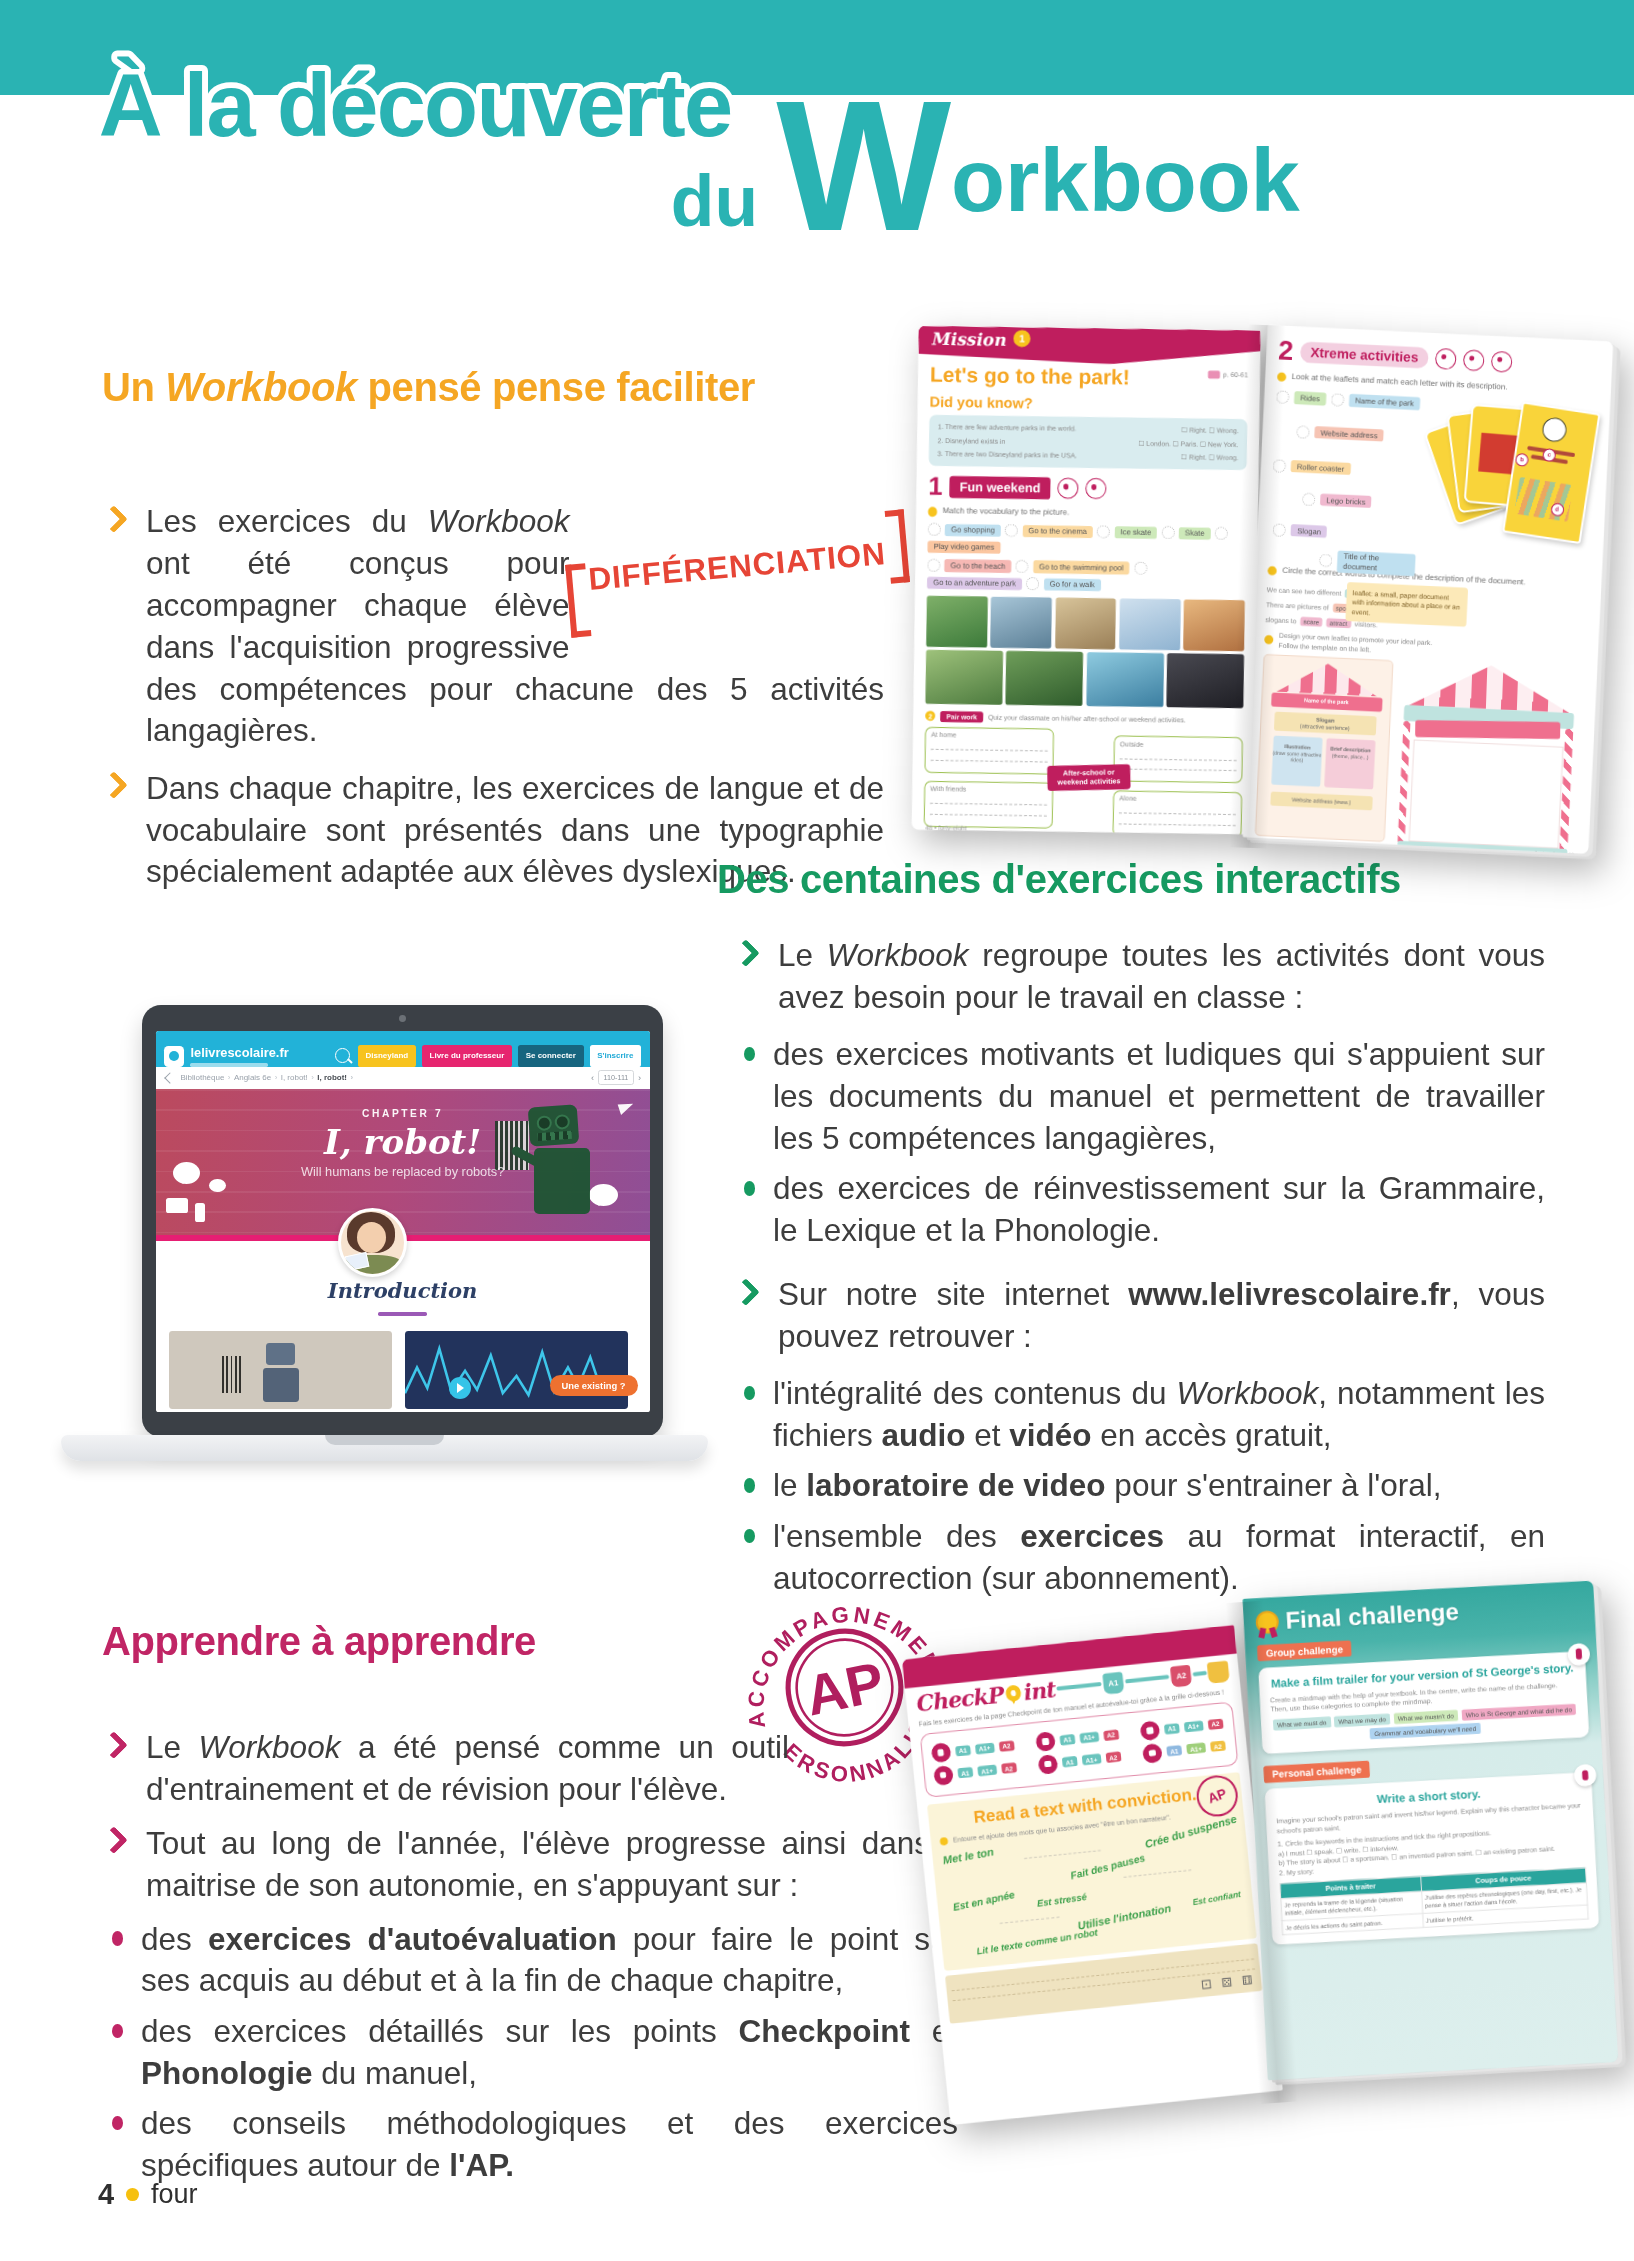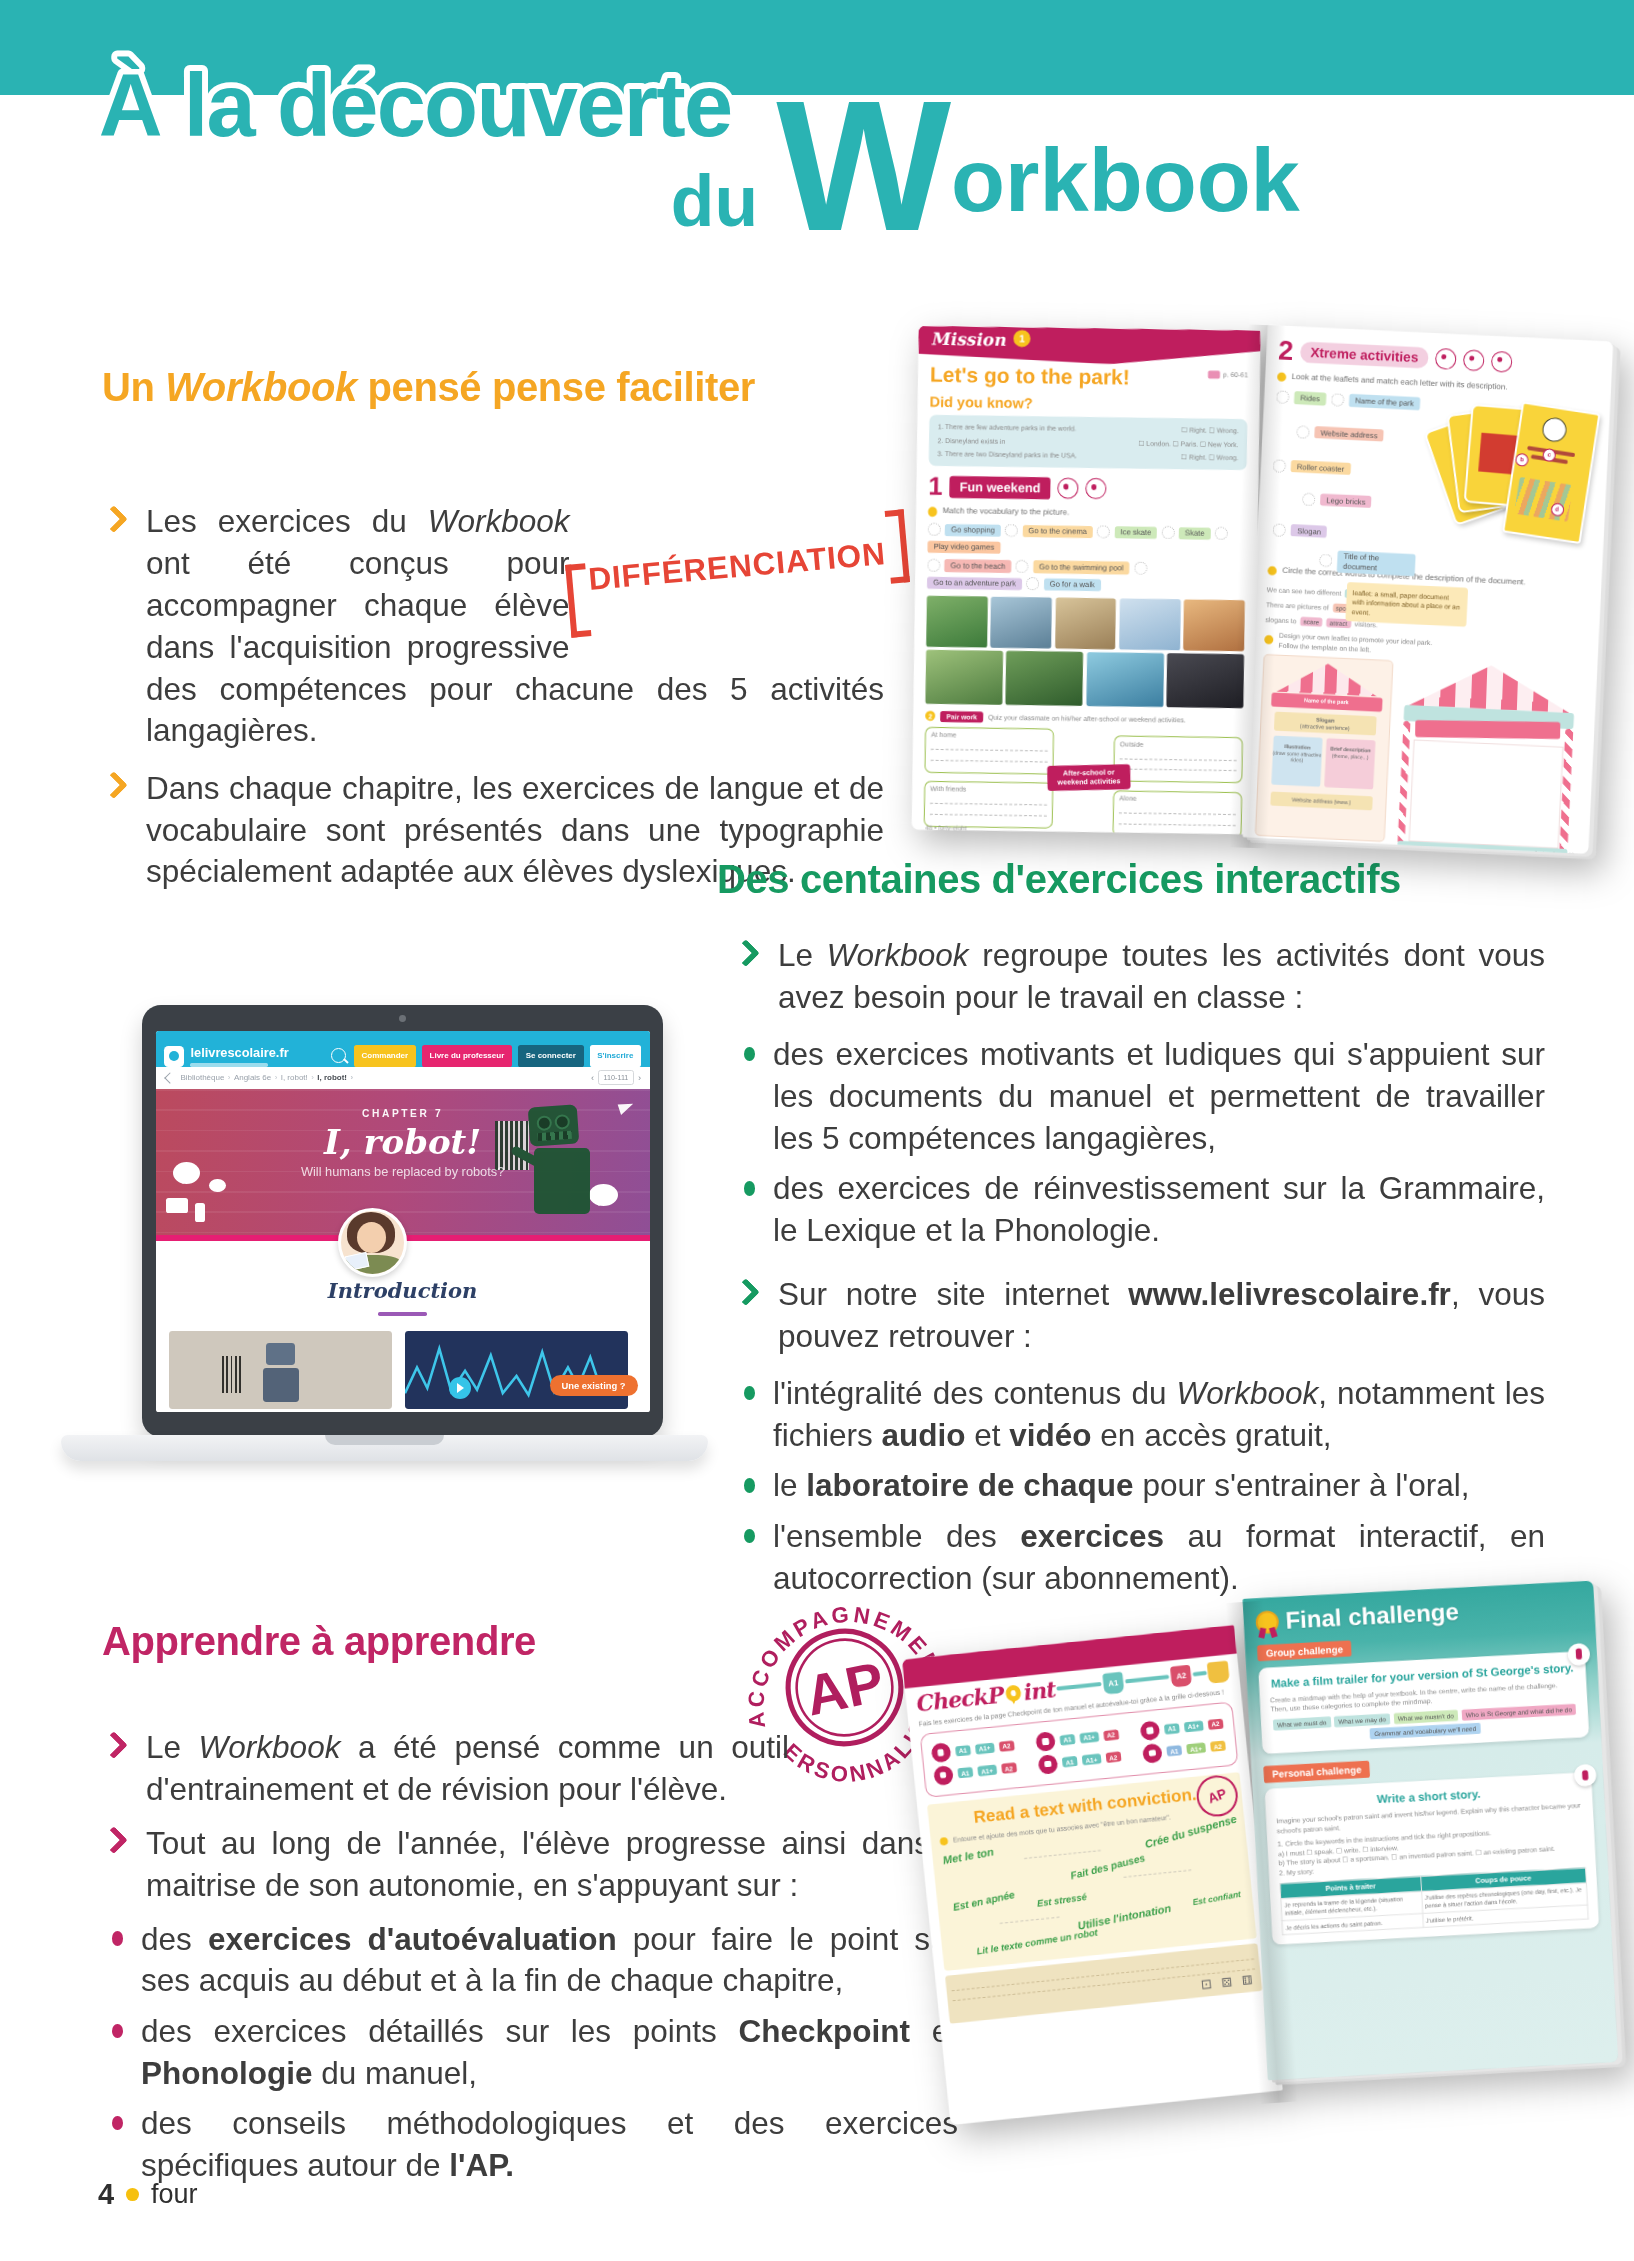--- a/index.html
+++ b/index.html
@@ -265,41 +265,41 @@
     <div class="bullet">
       <span class="chev c-gr"></span>
       <span>Sur notre site internet </span><span class="b">www.lelivrescolaire.fr</span><span>, vous pouvez retrouver :</span>
     </div>
     <div class="sub">
       <span class="dot c-gr"></span>
       <span>l'intégralité des contenus du </span><span class="i">Workbook</span><span>, notamment les fichiers </span><span class="b">audio</span><span> et </span><span class="b">vidéo</span><span> en accès gratuit,</span>
     </div>
     <div class="sub">
       <span class="dot c-gr"></span>
-      <span>le </span><span class="b">laboratoire de chaque</span><span> pour s'entrainer à l'oral,</span>
+      <span>le </span><span class="b">laboratoire de video</span><span> pour s'entrainer à l'oral,</span>
     </div>
     <div class="sub">
       <span class="dot c-gr"></span>
       <span>l'ensemble des </span><span class="b">exercices</span><span> au format interactif, en autocorrection (sur abonnement).</span>
     </div>
   </div>
 
   <div class="laptop">
     <div class="lap-screen">
       <div class="lap-cam"></div>
       <div class="site">
         <div class="site-header">
           <div class="logo-box"></div>
           <div>
             <div class="logo-txt">lelivrescolaire.fr</div>
             <div class="logo-tag"></div>
           </div>
           <div class="hd-right">
             <div class="search"></div>
-            <div class="sbtn sb-y">Commander</div>
+            <div class="sbtn sb-y">Disneyland</div>
             <div class="sbtn sb-p">Livre du professeur</div>
             <div class="sbtn sb-d">Se connecter</div>
             <div class="sbtn sb-w">S'inscrire</div>
           </div>
         </div>
         <div class="crumbs">
           <span class="back-ar"></span>
           <span class="crumb">Bibliothèque</span>
           <span class="crumb">Anglais 6e</span>
           <span class="crumb">I, robot!</span>

